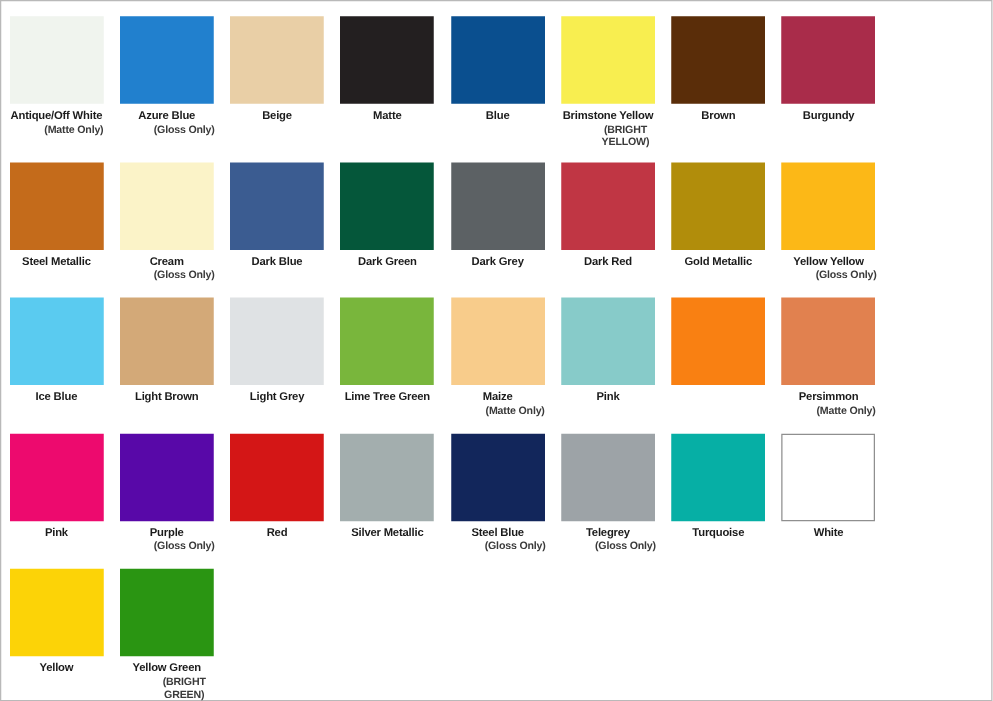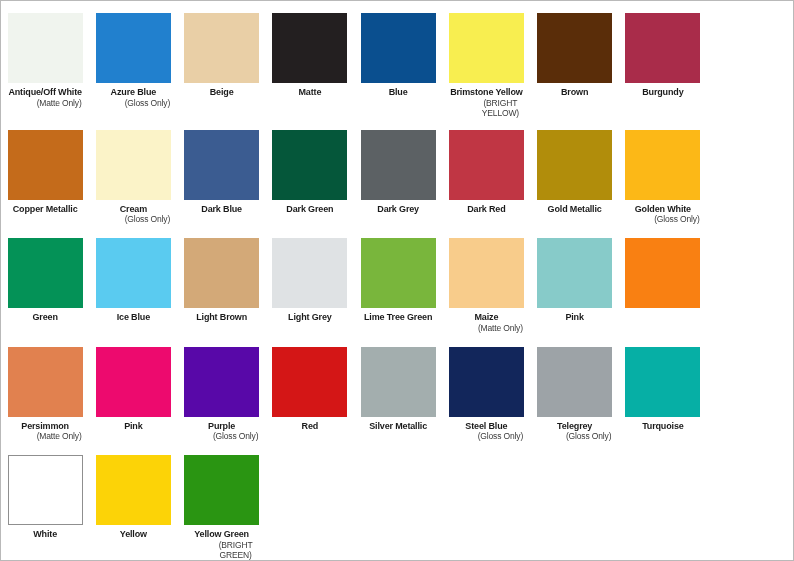--- a/index.html
+++ b/index.html
@@ -55,21 +55,21 @@
   .swatch-name {
     display: block;
     font-size: 9px;
     font-weight: bold;
     color: #1b1b1b;
     letter-spacing: -0.15px;
   }
   .swatch-note {
     display: block;
     font-size: 8.5px;
-    font-weight: normal;
+    font-weight: bold;
     color: #3a3a3a;
     letter-spacing: -0.15px;
     margin-left: 28px;
   }
   .swatch-note:empty {
     display: none;
   }
 </style>
 </head>
 <body>
@@ -123,21 +123,21 @@
       </div>
       <div class="swatch-cell">
         <div class="swatch-chip" style="background-color: rgb(169, 44, 74);"></div>
         <div class="swatch-labels">
           <span class="swatch-name">Burgundy</span>
         </div>
       </div>
       <div class="swatch-cell">
         <div class="swatch-chip" style="background-color: rgb(196, 107, 27);"></div>
         <div class="swatch-labels">
-          <span class="swatch-name">Copper Metallic</span>
+          <span class="swatch-name">Steel Metallic</span>
         </div>
       </div>
       <div class="swatch-cell">
         <div class="swatch-chip" style="background-color: rgb(251, 243, 200);"></div>
         <div class="swatch-labels">
           <span class="swatch-name">Cream</span>
           <span class="swatch-note">(Gloss Only)</span>
         </div>
       </div>
       <div class="swatch-cell">
@@ -166,28 +166,22 @@
       </div>
       <div class="swatch-cell">
         <div class="swatch-chip" style="background-color: rgb(177, 141, 11);"></div>
         <div class="swatch-labels">
           <span class="swatch-name">Gold Metallic</span>
         </div>
       </div>
       <div class="swatch-cell">
         <div class="swatch-chip" style="background-color: rgb(252, 184, 23);"></div>
         <div class="swatch-labels">
-          <span class="swatch-name">Golden White</span>
-          <span class="swatch-note">(Gloss Only)</span>
-        </div>
-      </div>
-      <div class="swatch-cell">
-        <div class="swatch-chip" style="background-color: rgb(4, 146, 87);"></div>
-        <div class="swatch-labels">
-          <span class="swatch-name">Green</span>
+          <span class="swatch-name">Yellow Yellow</span>
+          <span class="swatch-note">(Gloss Only)</span>
         </div>
       </div>
       <div class="swatch-cell">
         <div class="swatch-chip" style="background-color: rgb(90, 203, 240);"></div>
         <div class="swatch-labels">
           <span class="swatch-name">Ice Blue</span>
         </div>
       </div>
       <div class="swatch-cell">
         <div class="swatch-chip" style="background-color: rgb(211, 169, 120);"></div>

